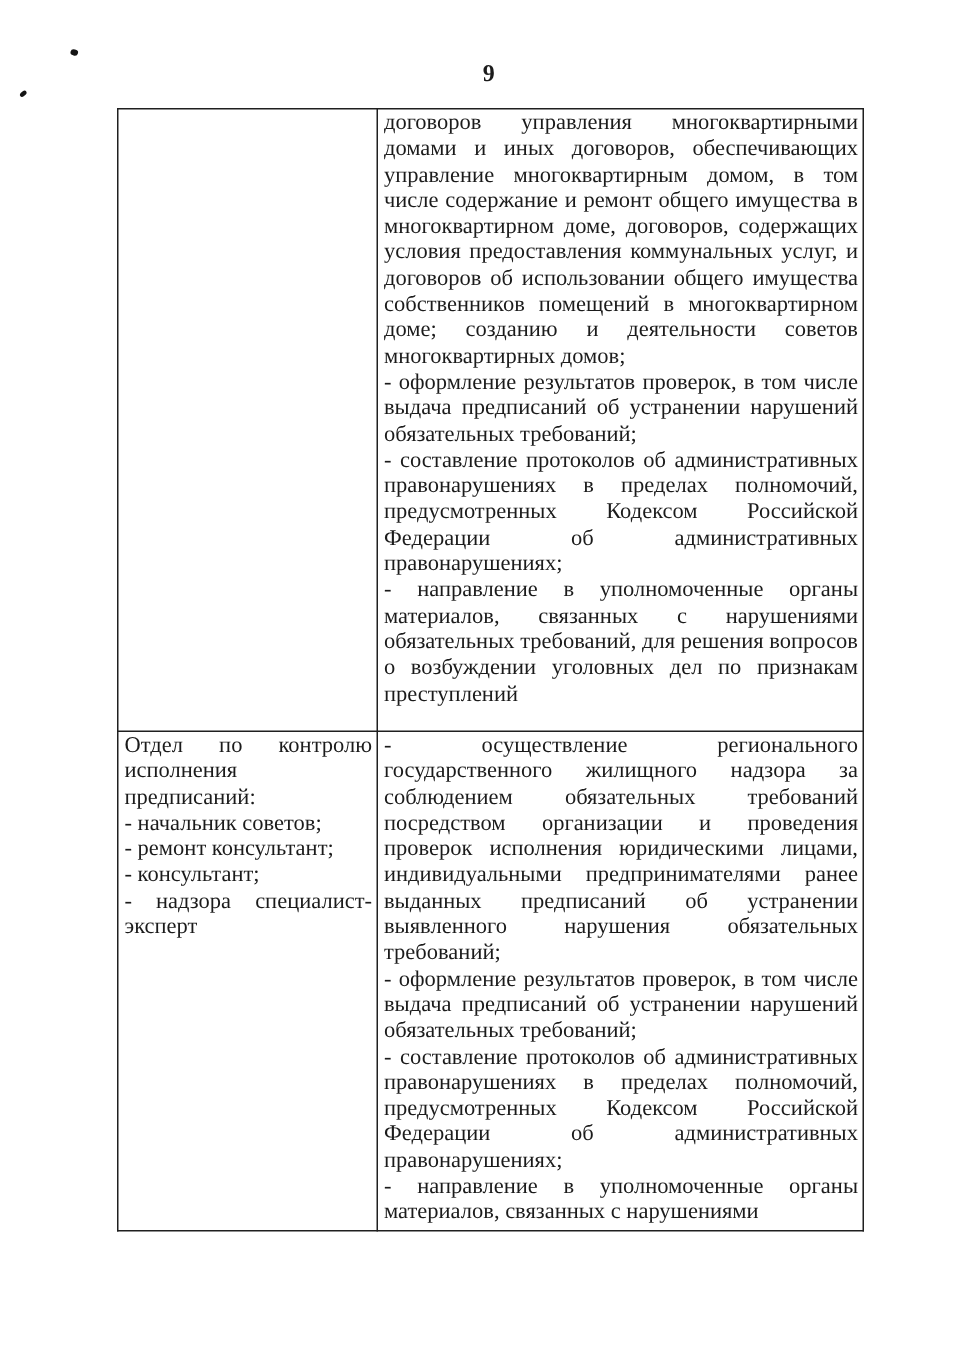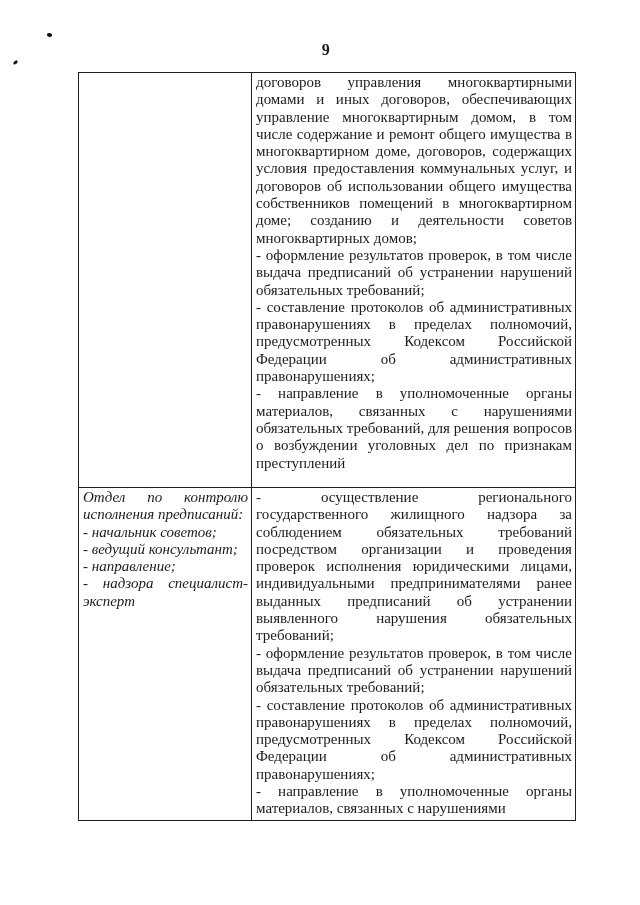--- a/index.html
+++ b/index.html
@@ -35,21 +35,21 @@
   }
   .doc-table td {
     border: 1.6px solid #1f1f1f;
     vertical-align: top;
     padding: 1px 3px 0 4px;
     font-size: 15px;
     line-height: 17.3px;
     text-align: justify;
     overflow: hidden;
   }
-  .col-left  { width: 165px; font-style: italic; }
+  .col-left  { width: 165px; }
   .col-right { width: 316px; }
   .row-1 td { height: 413px; }
   .row-2 td { height: 331px; }
   .doc-table p {
     margin: 0;
     padding: 0;
     text-align: justify;
   }
   .ink-speck {
     position: absolute;
@@ -87,22 +87,22 @@
         <p>договоров управления многоквартирными домами и иных договоров, обеспечивающих управление многоквартирным домом, в том числе содержание и ремонт общего имущества в многоквартирном доме, договоров, содержащих условия предоставления коммунальных услуг, и договоров об использовании общего имущества собственников помещений в многоквартирном доме; созданию и деятельности советов многоквартирных домов;</p>
         <p>- оформление результатов проверок, в том числе выдача предписаний об устранении нарушений обязательных требований;</p>
         <p>- составление протоколов об административных правонарушениях в пределах полномочий, предусмотренных Кодексом Российской Федерации об административных правонарушениях;</p>
         <p>- направление в уполномоченные органы материалов, связанных с нарушениями обязательных требований, для решения вопросов о возбуждении уголовных дел по признакам преступлений</p>
       </td>
     </tr>
     <tr class="row-2">
       <td class="col-left">
         <p>Отдел по контролю исполнения предписаний:</p>
         <p>- начальник советов;</p>
-        <p>- ведущий консультант;</p>
-        <p>- направление;</p>
+        <p>- ремонт консультант;</p>
+        <p>- консультант;</p>
         <p>- надзора специалист-эксперт</p>
       </td>
       <td class="col-right">
         <p>- осуществление регионального государственного жилищного надзора за соблюдением обязательных требований посредством организации и проведения проверок исполнения юридическими лицами, индивидуальными предпринимателями ранее выданных предписаний об устранении выявленного нарушения обязательных требований;</p>
         <p>- оформление результатов проверок, в том числе выдача предписаний об устранении нарушений обязательных требований;</p>
         <p>- составление протоколов об административных правонарушениях в пределах полномочий, предусмотренных Кодексом Российской Федерации об административных правонарушениях;</p>
         <p>- направление в уполномоченные органы материалов, связанных с нарушениями</p>
       </td>
     </tr>
   </tbody>

